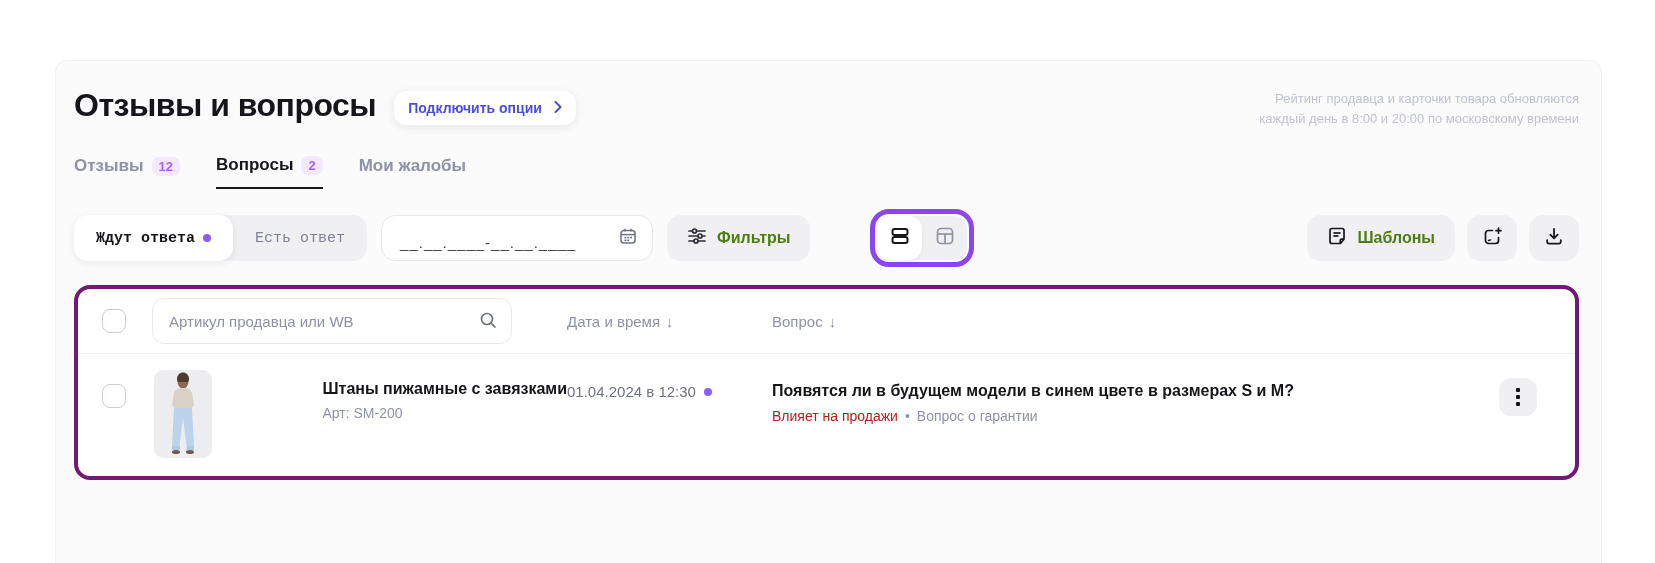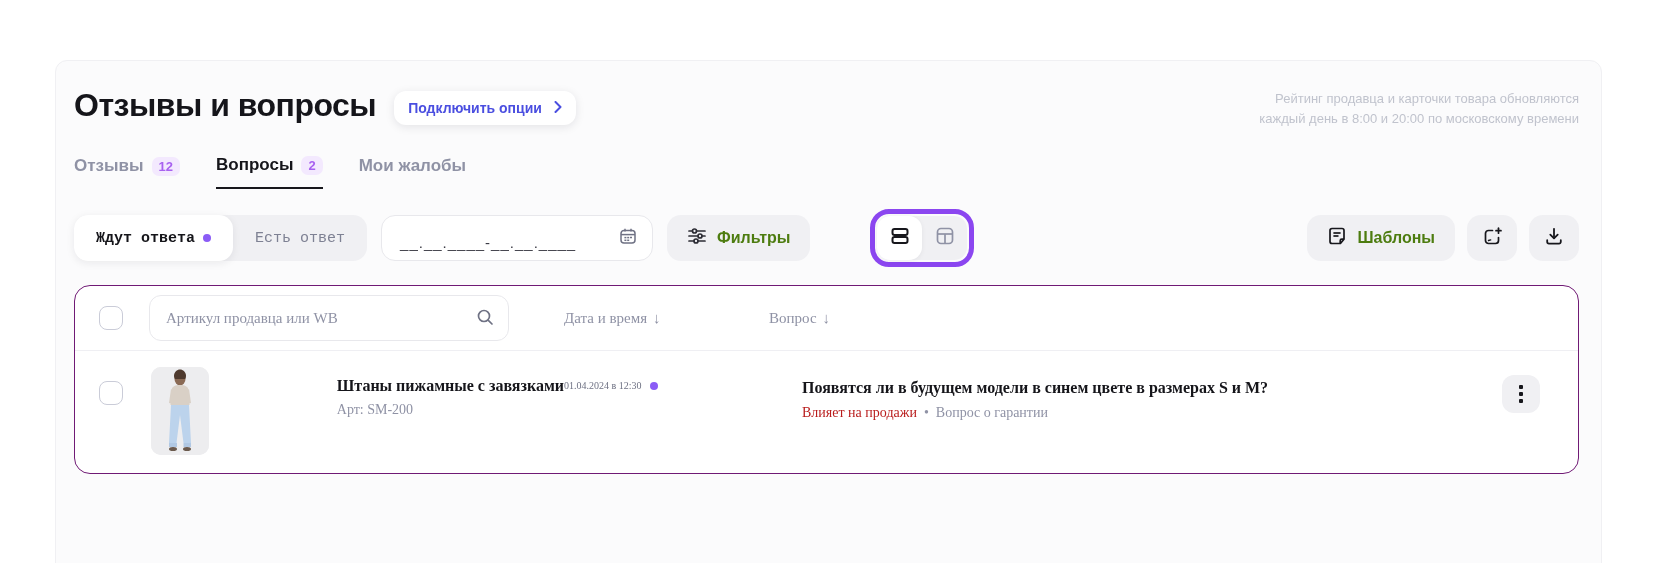--- a/index.html
+++ b/index.html
@@ -40,41 +40,41 @@
     background:#f0f0f3; border:none; border-radius:14px; cursor:pointer;
     font-size:16px; font-weight:600; color:#4d7c0f; font-family:inherit;
   }
   .icon-btn { width:50px; padding:0; justify-content:center; }
   .view-ring { margin-left:46px; border:5px solid #8b46f0; border-radius:19px; padding:2px; display:inline-flex; }
   .view-seg { display:flex; background:#f0f0f3; border-radius:13px; height:44px; }
   .view-opt { width:45px; display:flex; align-items:center; justify-content:center; border-radius:13px; cursor:pointer; }
   .view-opt.active { background:#ffffff; box-shadow:0 1px 5px rgba(20,20,40,0.06); }
   .right-cluster { margin-left:auto; display:flex; gap:12px; }
   
-  .tbl { margin-top:18px; background:#ffffff; border:1px solid #701a75; border-radius:16px; overflow:hidden;font-family:Liberation Serif, serif; }
+  .tbl { margin-top:18px; background:#ffffff; border:4px solid #701a75; border-radius:16px; overflow:hidden; }
   .grid-row { display:grid; grid-template-columns:74px 415px 205px 1fr 76px; align-items:start; }
   .thead { padding:9px 0; align-items:center; }
   .checkbox { width:24px; height:24px; border:1.5px solid #caccd8; border-radius:8px; background:#fff; margin-left:24px; cursor:pointer; }
   .search-wrap { position:relative; width:360px; }
   .search-input {
     width:360px; height:46px; border:1px solid #e8e8ec; border-radius:12px; background:#fff;
     padding:0 44px 0 16px; font-size:15px; color:#3c3c46; font-family:inherit; outline:none;
   }
   .search-input::placeholder { color:#8f92a5; }
   .search-icon { position:absolute; right:14px; top:12px; }
   .col-head { font-size:15px; color:#8f92a5; display:flex; gap:6px; align-items:center; }
   .divider { height:1px; background:#efeff3; }
   .body-row { padding:16px 0 18px 0; }
   .thumb { width:58px; height:88px; border-radius:10px; overflow:hidden; background:#ededef; margin-left:2px; }
   .prod-cell { display:flex; gap:14px;justify-content:space-between; }
   .prod-txt { padding-top:10px; }
   .prod-title { font-size:16px; font-weight:700; color:#15151a; }
   .prod-art { font-size:14px; color:#8f92a5; margin-top:7px; }
-  .dt-cell { padding-top:13px; font-size:10px; color:#6f7284; display:flex; align-items:center; gap:8px; }
-  .q-cell { padding-top:12px; padding-right:28px;margin-left:33px; }
+  .dt-cell { padding-top:13px; font-size:15px; color:#6f7284; display:flex; align-items:center; gap:8px; }
+  .q-cell { padding-top:12px; padding-right:28px; }
   .q-text { font-size:16px; font-weight:700; color:#15151a; }
   .q-tags { margin-top:8px; font-size:14px; color:#8f92a5; display:flex; gap:7px; align-items:center; }
   .tag-impact { color:#b91c1c; }
   .kebab-btn { width:38px; height:38px; border:none; border-radius:12px; background:#f0f0f3; cursor:pointer; margin-top:8px;
     display:flex; align-items:center; justify-content:center; }
   .kebab-dots { display:flex; flex-direction:column; gap:3px; }
   .kebab-dots i { width:4px; height:4px; background:#17171c; border-radius:1px; }
 </style>
 </head>
 <body>

